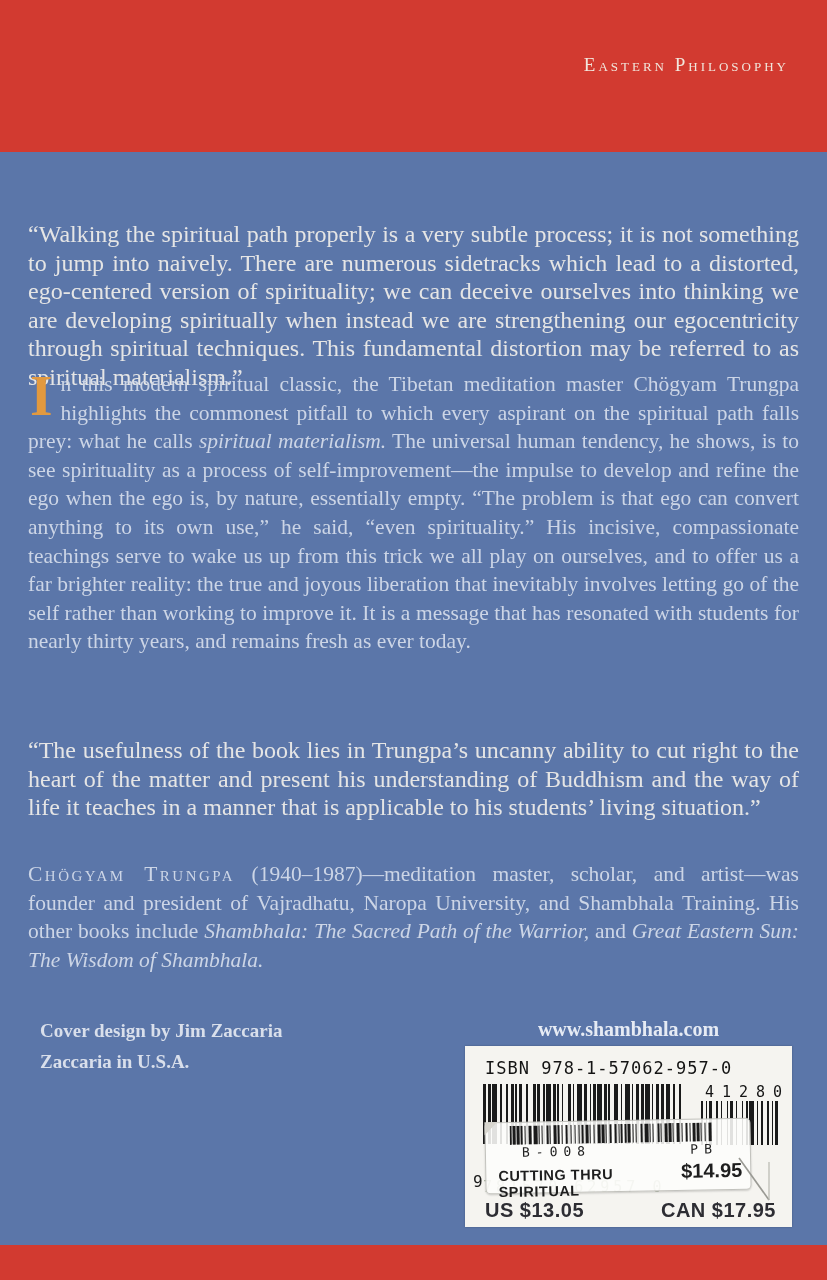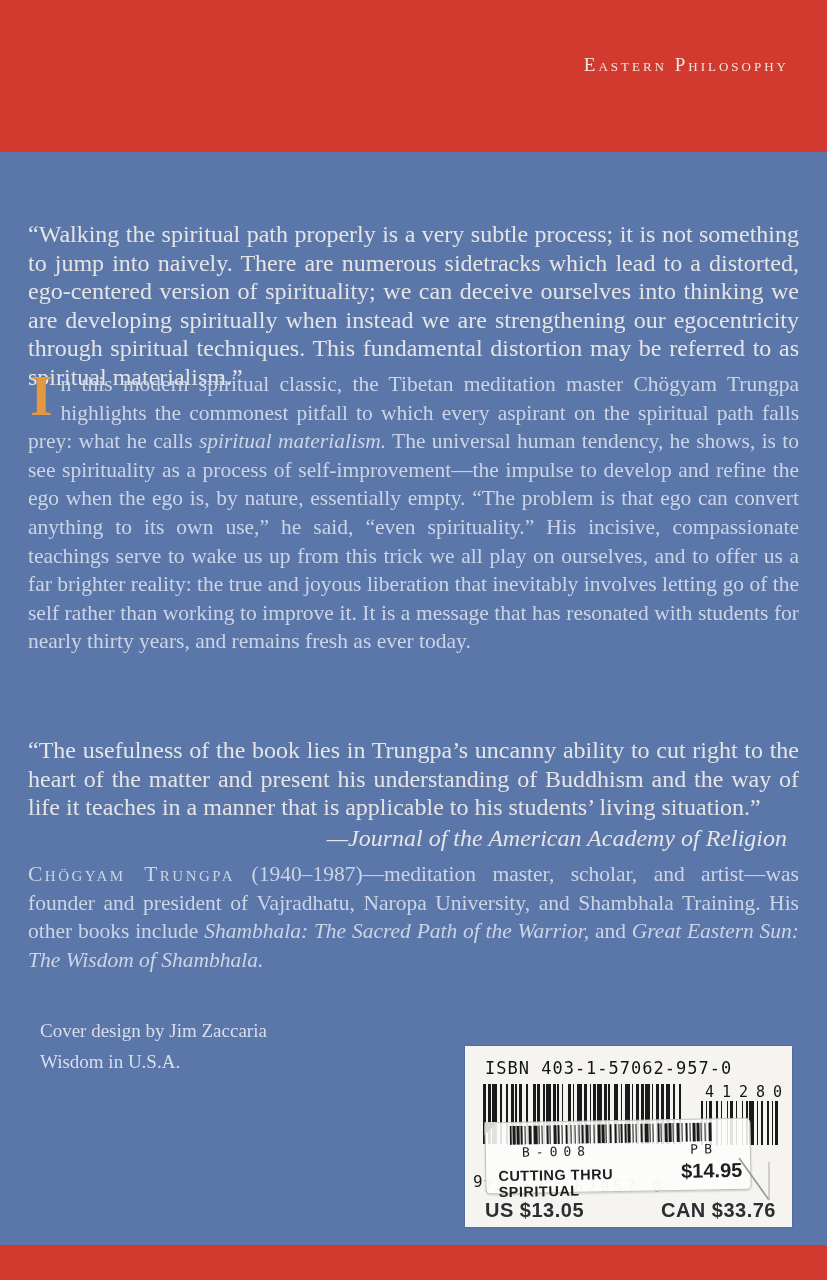--- a/index.html
+++ b/index.html
@@ -34,21 +34,21 @@
   .ital { font-style:italic; }
   .attr {
     display:block; text-align:right; font-style:italic;
     margin-top:2px; padding-right:12px;
   }
   .smallcaps { font-variant:small-caps; letter-spacing:2.5px; }
   .credits {
     position:absolute; left:40px; top:864px;
     color:#d9dfeb; font-size:19px; line-height:30.5px;
   }
-  .credits .row { white-space:nowrap; }
+  .credits .row { white-space:nowrap;font-weight:bold; }
   .recycle { margin-right:6px; font-size:18px; }
   .website-wrap {
     position:absolute; left:465px; top:866px; width:327px;
     text-align:center; color:#e6ebf4; font-size:20px; font-weight:bold;
   }
   .bcbox {
     position:absolute; left:465px; top:894px; width:327px; height:181px;
     background:#f5f4f0; box-shadow:0 0 2px rgba(0,0,0,.25);
   }
   .isbn {
@@ -118,32 +118,33 @@
 
   <div class="label-top">Eastern Philosophy</div>
 
   <div class="panel">
 
     <p class="blk quote-y" style="top:68px">“Walking the spiritual path properly is a very subtle process; it is not something to jump into naively. There are numerous sidetracks which lead to a distorted, ego-centered version of spirituality; we can deceive ourselves into thinking we are developing spiritually when instead we are strengthening our egocentricity through spiritual techniques. This fundamental distortion may be referred to as spiritual materialism.”</p>
 
     <p class="blk body-w" style="top:218px"><span class="dropcap">I</span><span>n this modern spiritual classic, the Tibetan meditation master Chögyam Trungpa highlights the commonest pitfall to which every aspirant on the spiritual path falls prey: what he calls </span><span class="ital">spiritual materialism.</span><span> The universal human tendency, he shows, is to see spirituality as a process of self-improvement—the impulse to develop and refine the ego when the ego is, by nature, essentially empty.  “The problem is that ego can convert anything to its own use,” he said, “even spirituality.” His incisive, compassionate teachings serve to wake us up from this trick we all play on ourselves, and to offer us a far brighter reality: the true and joyous liberation that inevitably involves letting go of the self rather than working to improve it. It is a message that has resonated with students for nearly thirty years, and remains fresh as ever today.</span></p>
 
 
-    <p class="blk quote-y" style="top:584px"><span>“The usefulness of the book lies in Trungpa’s uncanny ability to cut right to the heart of the matter and present his understanding of Buddhism and the way of life it teaches in a manner that is applicable to his students’ living situation.”</span><span class="attr">—Journal of the American Academy of Religion</span></p>
+    <p class="blk quote-y" style="top:584px"><span>“The usefulness of the book lies in Trungpa’s uncanny ability to cut right to the heart of the matter and present his understanding of Buddhism and the way of life it teaches in a manner that is applicable to his students’ living situation.”</span></p>
 
     <p class="blk body-w" style="top:708px"><span class="smallcaps">Chögyam Trungpa</span><span> (1940–1987)—meditation master, scholar, and artist—was founder and president of Vajradhatu, Naropa University, and Shambhala Training. His other books include </span><span class="ital">Shambhala: The Sacred Path of the Warrior,</span><span> and </span><span class="ital">Great Eastern Sun: The Wisdom of Shambhala.</span></p>
 
     <div class="credits">
       <div class="row">Cover design by Jim Zaccaria</div>
-      <div class="row">Wisdom in U.S.A.</div>
+      <div class="row">Zaccaria in U.S.A.</div>
     </div>
 
+    <div class="website-wrap">www.shambhala.com</div>
 
     <div class="bcbox">
-      <div class="isbn">ISBN 403-1-57062-957-0</div>
+      <div class="isbn">ISBN 978-1-57062-957-0</div>
 
       <div class="bars bars-main"><i style="width:3.10px"></i><i style="width:1.55px;background:transparent"></i><i style="width:3.10px"></i><i style="width:1.55px;background:transparent"></i><i style="width:4.65px"></i><i style="width:3.10px;background:transparent"></i><i style="width:1.55px"></i><i style="width:4.65px;background:transparent"></i><i style="width:1.55px"></i><i style="width:3.10px;background:transparent"></i><i style="width:3.10px"></i><i style="width:1.55px;background:transparent"></i><i style="width:1.55px"></i><i style="width:1.55px;background:transparent"></i><i style="width:3.10px"></i><i style="width:4.65px;background:transparent"></i><i style="width:1.55px"></i><i style="width:4.65px;background:transparent"></i><i style="width:3.10px"></i><i style="width:1.55px;background:transparent"></i><i style="width:3.10px"></i><i style="width:3.10px;background:transparent"></i><i style="width:1.55px"></i><i style="width:1.55px;background:transparent"></i><i style="width:4.65px"></i><i style="width:1.55px;background:transparent"></i><i style="width:3.10px"></i><i style="width:1.55px;background:transparent"></i><i style="width:1.55px"></i><i style="width:3.10px;background:transparent"></i><i style="width:1.55px"></i><i style="width:4.65px;background:transparent"></i><i style="width:3.10px"></i><i style="width:1.55px;background:transparent"></i><i style="width:1.55px"></i><i style="width:3.10px;background:transparent"></i><i style="width:4.65px"></i><i style="width:1.55px;background:transparent"></i><i style="width:3.10px"></i><i style="width:3.10px;background:transparent"></i><i style="width:1.55px"></i><i style="width:1.55px;background:transparent"></i><i style="width:3.10px"></i><i style="width:1.55px;background:transparent"></i><i style="width:4.65px"></i><i style="width:1.55px;background:transparent"></i><i style="width:3.10px"></i><i style="width:1.55px;background:transparent"></i><i style="width:1.55px"></i><i style="width:4.65px;background:transparent"></i><i style="width:3.10px"></i><i style="width:3.10px;background:transparent"></i><i style="width:1.55px"></i><i style="width:3.10px;background:transparent"></i><i style="width:4.65px"></i><i style="width:1.55px;background:transparent"></i><i style="width:1.55px"></i><i style="width:3.10px;background:transparent"></i><i style="width:3.10px"></i><i style="width:1.55px;background:transparent"></i><i style="width:3.10px"></i><i style="width:1.55px;background:transparent"></i><i style="width:4.65px"></i><i style="width:1.55px;background:transparent"></i><i style="width:1.55px"></i><i style="width:3.10px;background:transparent"></i><i style="width:3.10px"></i><i style="width:1.55px;background:transparent"></i><i style="width:3.10px"></i><i style="width:1.55px;background:transparent"></i><i style="width:4.65px"></i><i style="width:3.10px;background:transparent"></i><i style="width:1.55px"></i><i style="width:4.65px;background:transparent"></i><i style="width:1.55px"></i><i style="width:3.10px;background:transparent"></i></div>
 
       <div class="supp-digits">41280</div>
       <div class="bars bars-supp"><i style="width:1.50px"></i><i style="width:3.00px;background:transparent"></i><i style="width:1.50px"></i><i style="width:1.50px;background:transparent"></i><i style="width:3.00px"></i><i style="width:4.50px;background:transparent"></i><i style="width:1.50px"></i><i style="width:3.00px;background:transparent"></i><i style="width:1.50px"></i><i style="width:4.50px;background:transparent"></i><i style="width:1.50px"></i><i style="width:1.50px;background:transparent"></i><i style="width:3.00px"></i><i style="width:3.00px;background:transparent"></i><i style="width:1.50px"></i><i style="width:4.50px;background:transparent"></i><i style="width:1.50px"></i><i style="width:3.00px;background:transparent"></i><i style="width:1.50px"></i><i style="width:1.50px;background:transparent"></i><i style="width:4.50px"></i><i style="width:3.00px;background:transparent"></i><i style="width:1.50px"></i><i style="width:3.00px;background:transparent"></i><i style="width:1.50px"></i><i style="width:4.50px;background:transparent"></i><i style="width:1.50px"></i><i style="width:3.00px;background:transparent"></i><i style="width:1.50px"></i><i style="width:1.50px;background:transparent"></i><i style="width:3.00px"></i></div>
 
       <div class="ghost">781570 62957 0</div>
       <div class="ean9">9</div>
 
       <div class="sticker">
@@ -159,18 +160,18 @@
         </div>
       </div>
 
       <svg class="notch" width="36" height="48">
         <line x1="2" y1="2" x2="32" y2="44" stroke="#9a9a94" stroke-width="1.6"></line>
         <line x1="32" y1="44" x2="32" y2="6" stroke="#b8b8b0" stroke-width="1.2"></line>
       </svg>
 
       <div class="prices">
         <span>US $13.05</span>
-        <span>CAN $33.76</span>
+        <span>CAN $17.95</span>
       </div>
     </div>
 
   </div>
 </div>
 
 </body></html>

